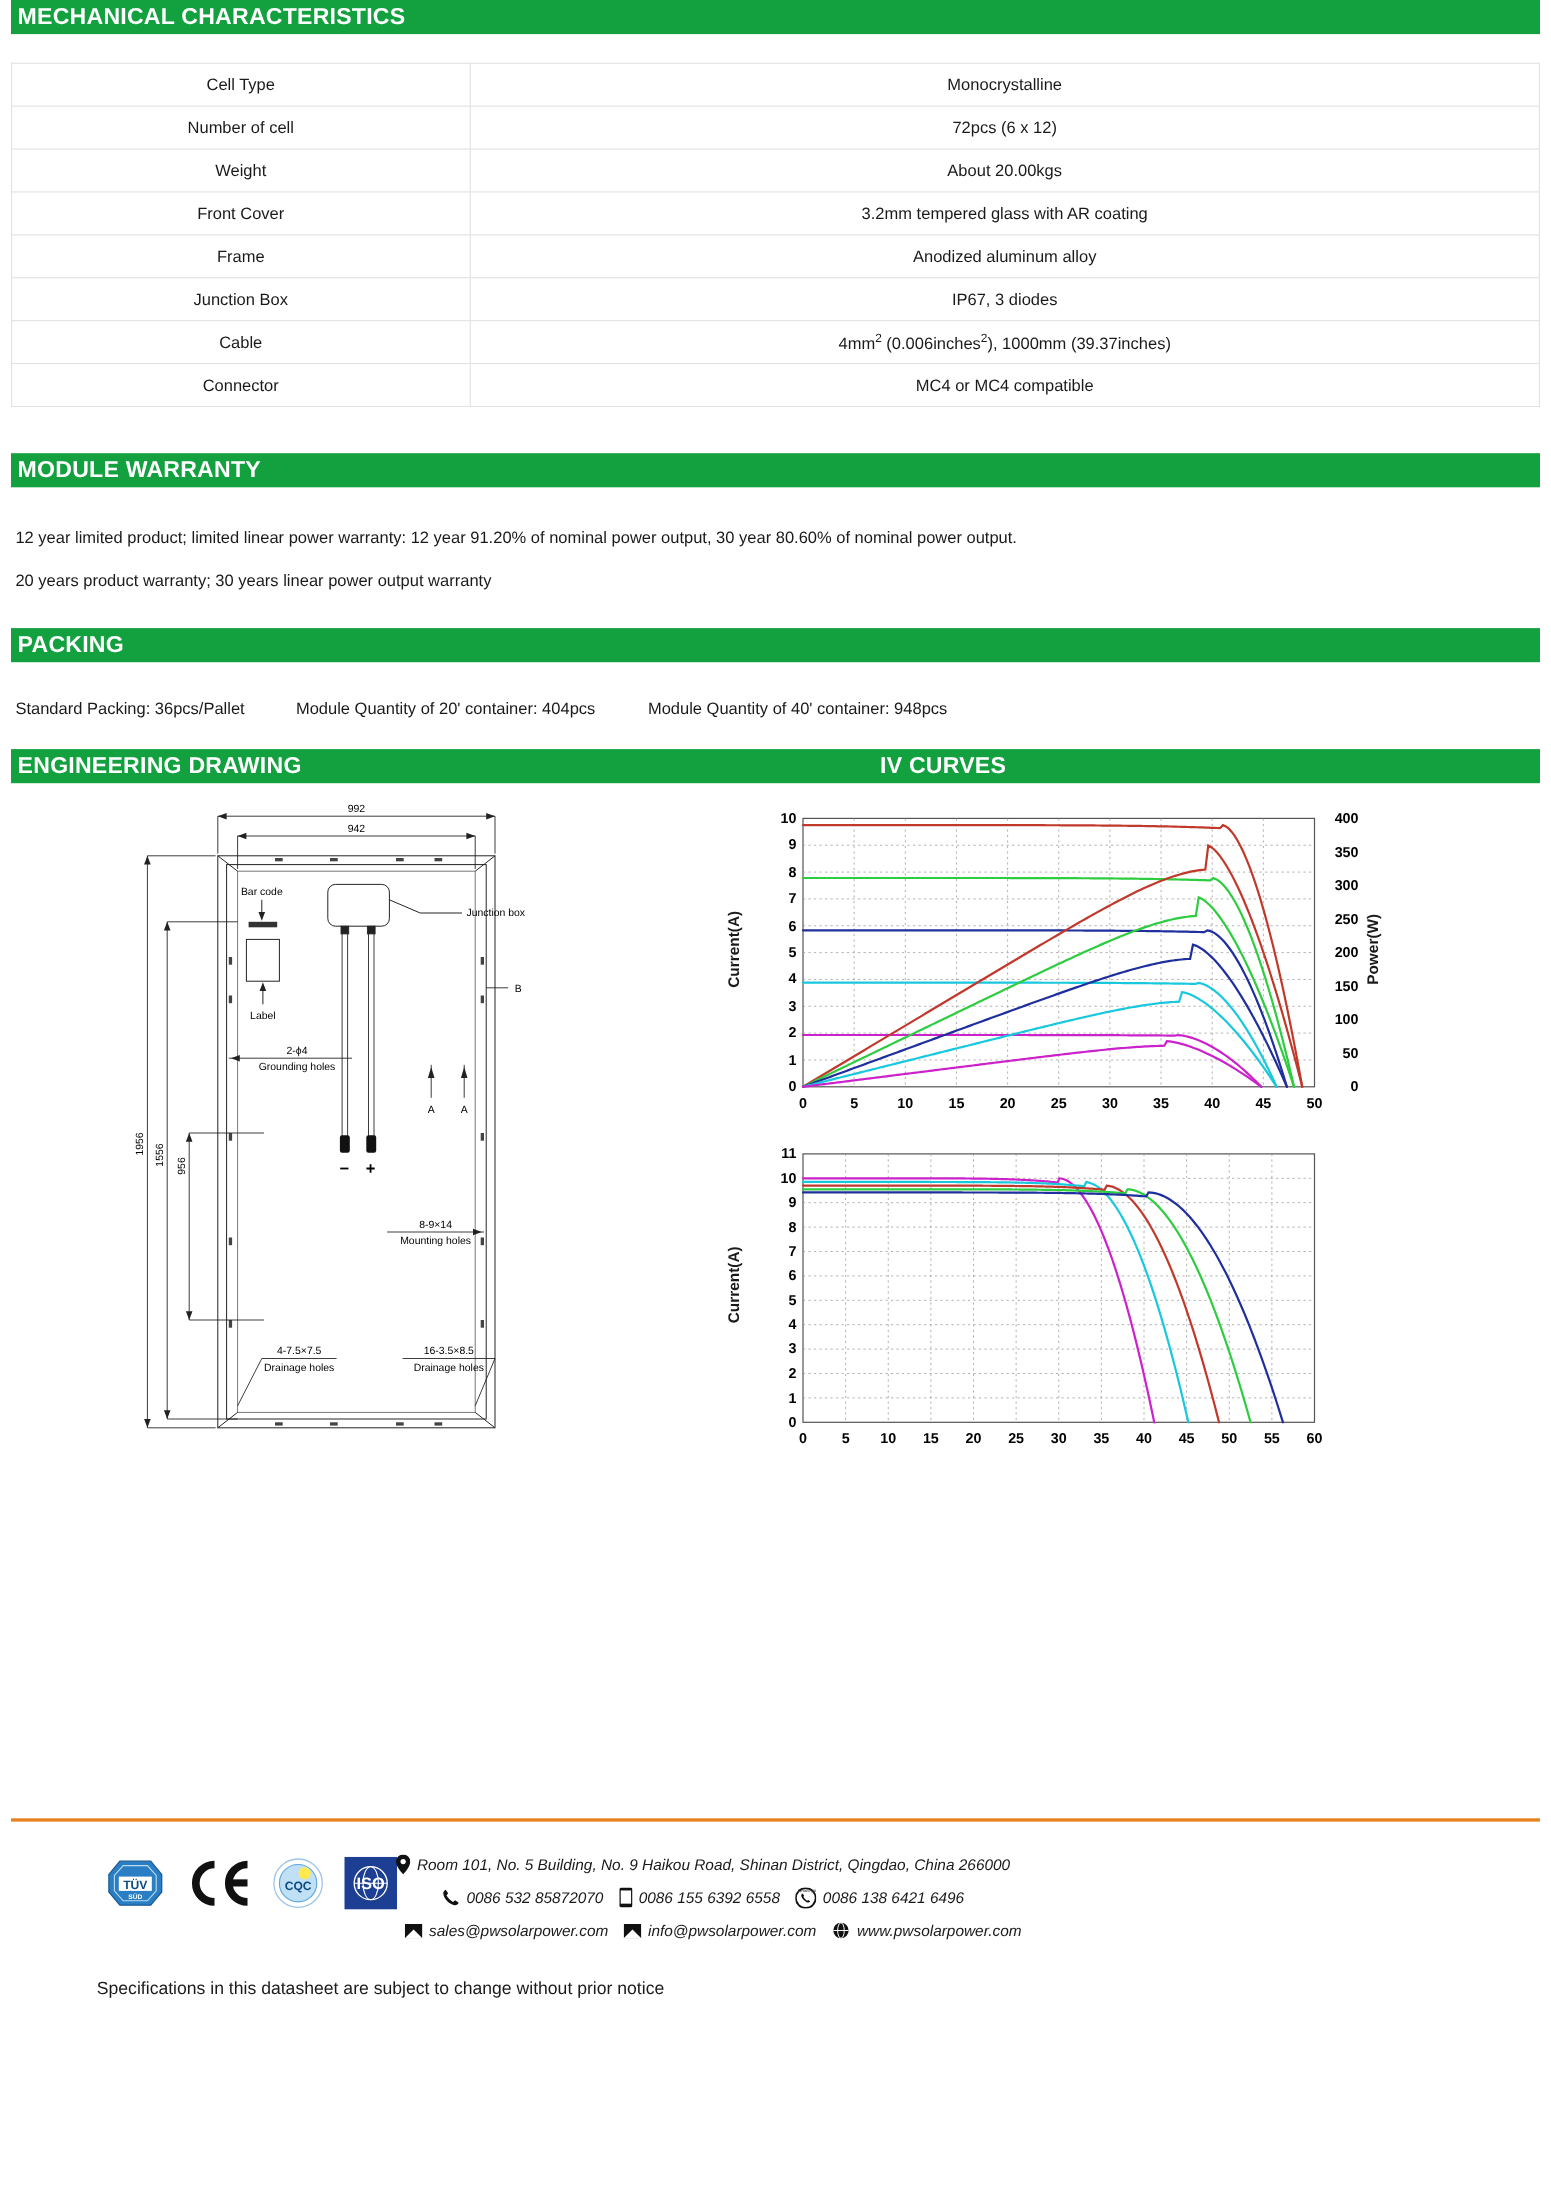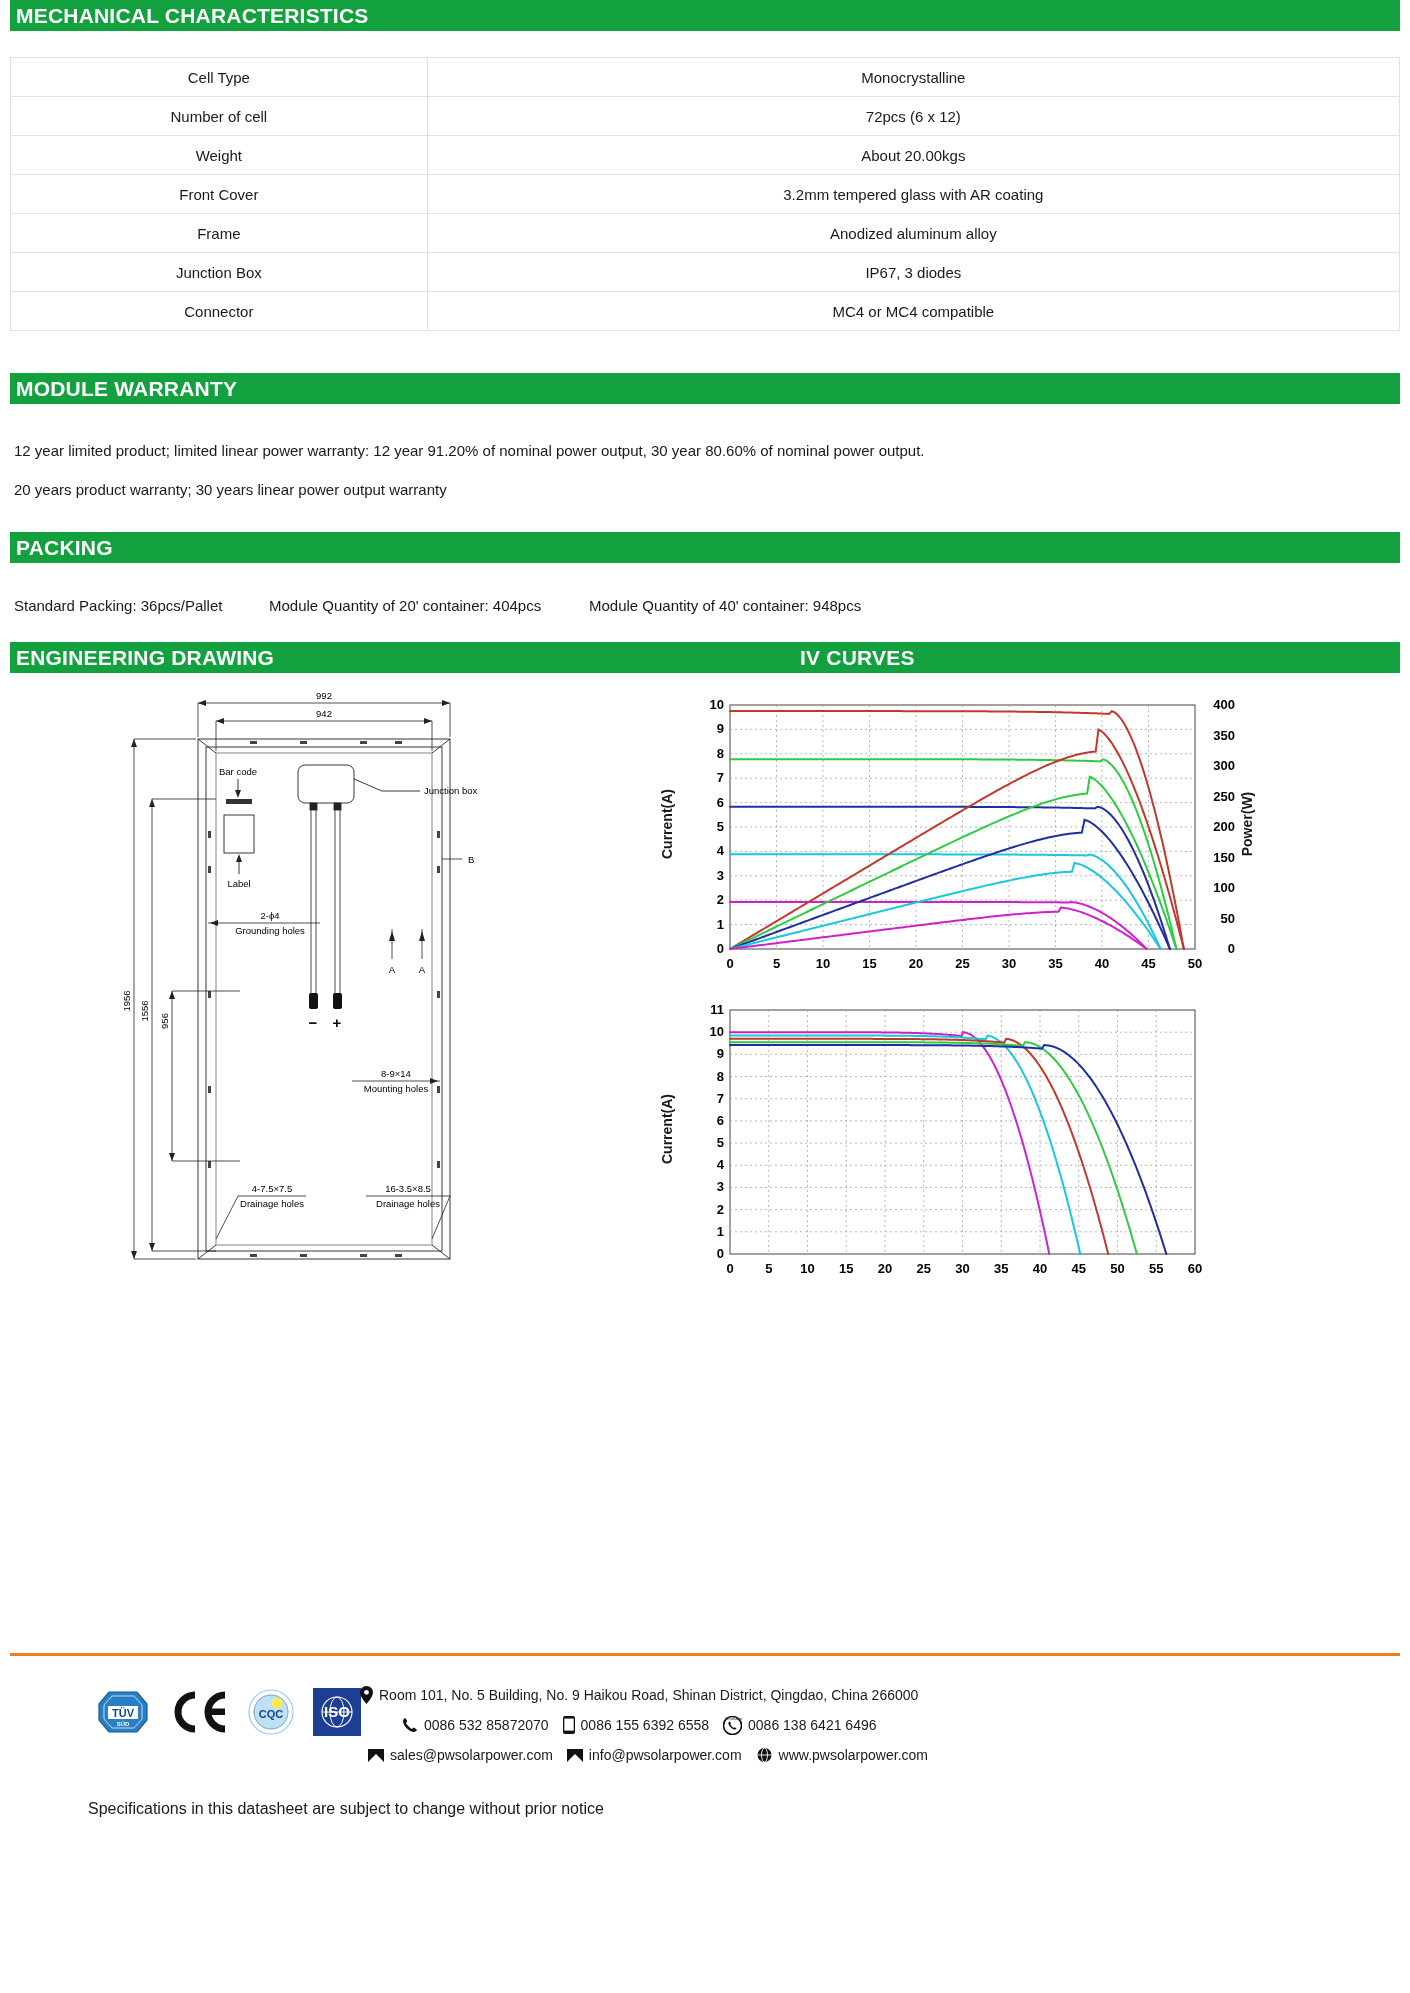--- a/index.html
+++ b/index.html
@@ -148,21 +148,21 @@
     gap: 18px;
   }
   .contact {
     position: absolute;
     left: 360px;
     top: 0px;
     font-size: 14px;
     line-height: 30px;
     color: #1a1a1a;
   }
-  .c-line { display: flex; align-items: flex-end; white-space: nowrap; }
+  .c-line { display: flex; align-items: flex-end; white-space: nowrap; font-style: italic; }
   .c-item { display: inline-flex; align-items: center; margin-right: 14px; }
   .c-item .glyph { margin-right: 6px; display: inline-flex; align-items: center; }
   .disclaimer {
     position: absolute;
     left: 88px;
     top: 1800px;
     font-size: 16px;
   }
   .wa-label {
     font-size: 4px;
@@ -201,20 +201,24 @@
             <td class="k">Front Cover</td>
             <td class="v">3.2mm tempered glass with AR coating</td>
           </tr>
           <tr>
             <td class="k">Frame</td>
             <td class="v">Anodized aluminum alloy</td>
           </tr>
           <tr>
             <td class="k">Junction Box</td>
             <td class="v">IP67, 3 diodes</td>
+          </tr>
+          <tr>
+            <td class="k">Cable</td>
+            <td class="v">4mm<sup>2</sup> (0.006inches<sup>2</sup>), 1000mm (39.37inches)</td>
           </tr>
           <tr>
             <td class="k">Connector</td>
             <td class="v">MC4 or MC4 compatible</td>
           </tr>
         </tbody>
     </table>
   </div>
 
   <div style="margin-top:42px">

